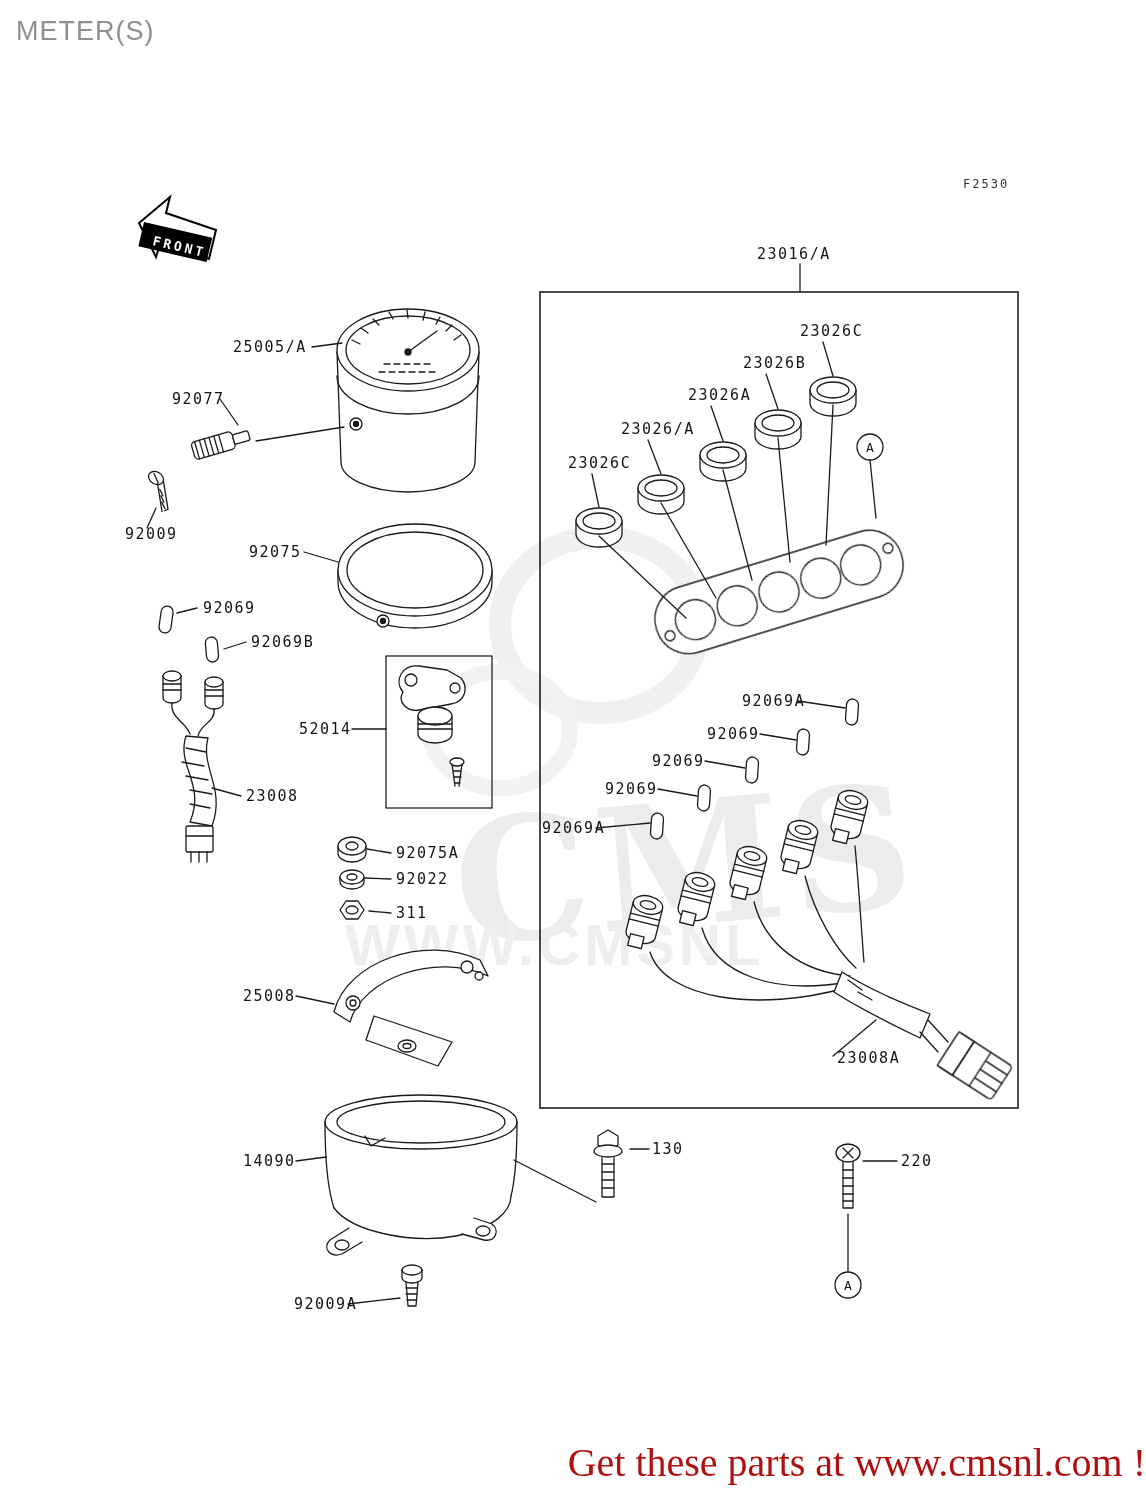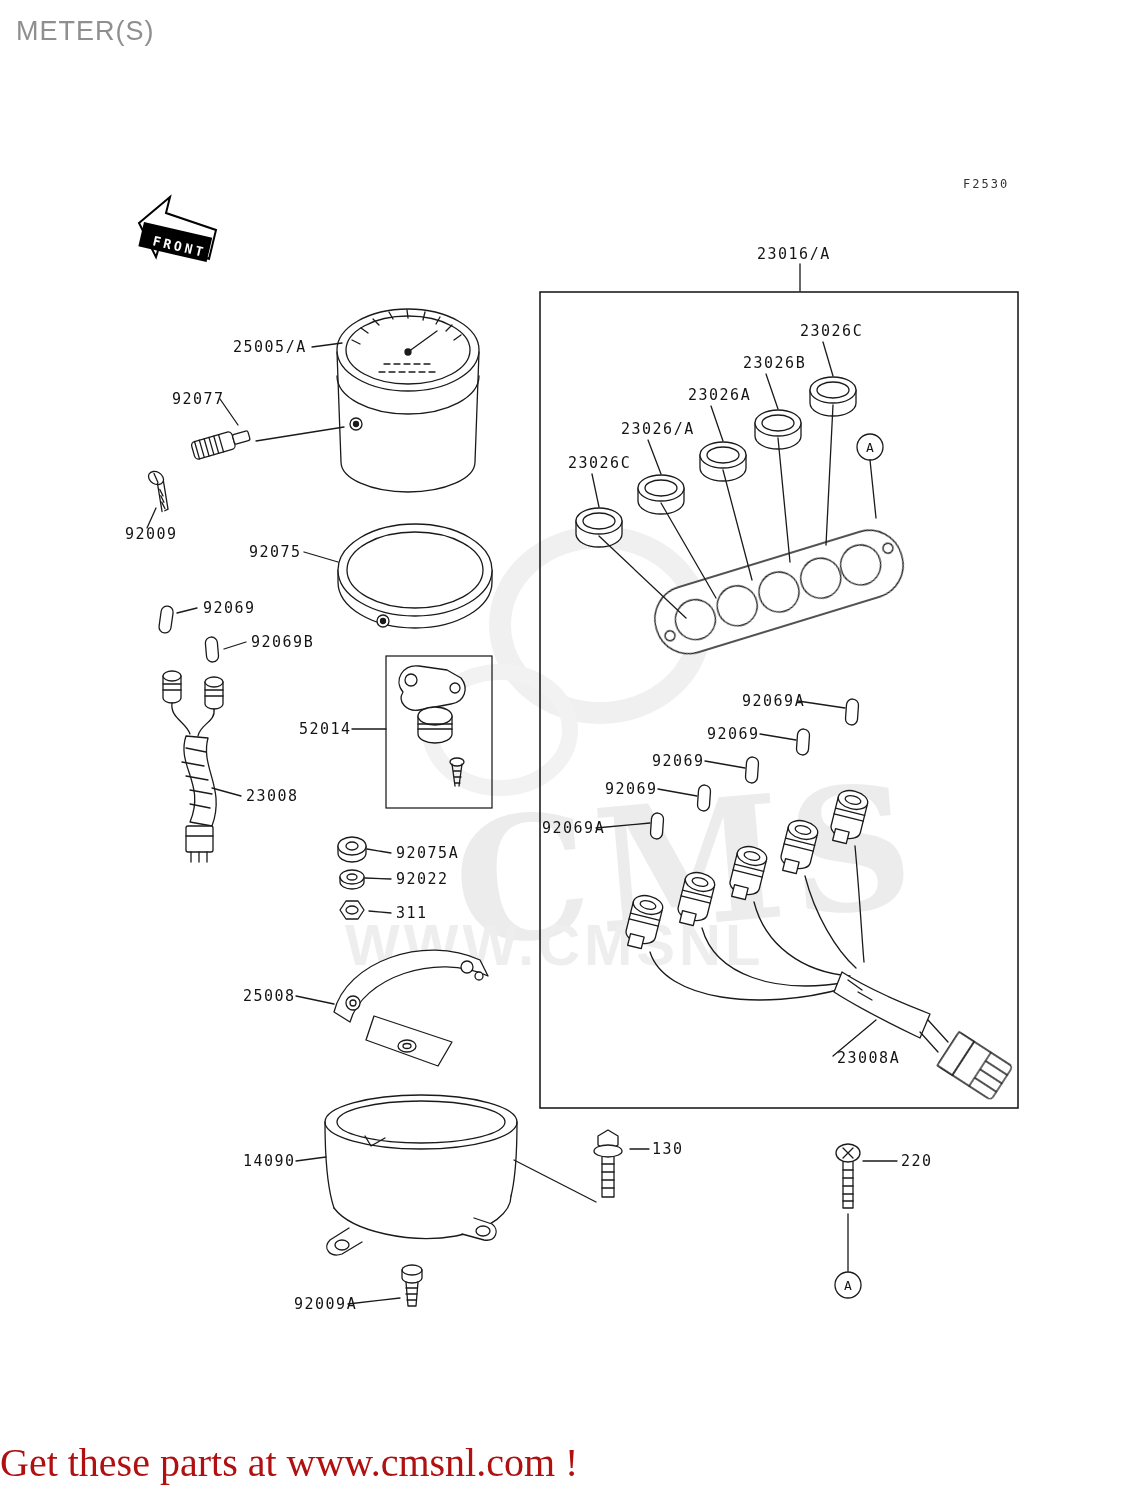--- a/index.html
+++ b/index.html
@@ -9,21 +9,21 @@
     overflow:hidden; font-family:"DejaVu Sans Mono", monospace;
   }
   .page-title {
     position:absolute; top:16px; left:16px;
     font-family:"Liberation Sans", sans-serif;
     font-size:27px; color:#8f8f8f; letter-spacing:1px;
   }
   .fig-svg { position:absolute; top:0; left:0; }
   .footer {
     position:absolute; bottom:14px; left:0; width:100%;
-    text-align:left; font-family:"Liberation Serif", serif;
+    text-align:right; font-family:"Liberation Serif", serif;
     font-size:40px; color:#b01010; cursor:pointer;
   }
   
   .ln  { stroke:#1a1a1a; stroke-width:1.3; fill:none; stroke-linecap:round; stroke-linejoin:round; }
   .fw  { fill:#ffffff; }
   .callout { font-family:"DejaVu Sans Mono", monospace; font-size:15px; letter-spacing:1.5px; fill:#141414; }
   .figcode { font-family:"DejaVu Sans Mono", monospace; font-size:12px; letter-spacing:2px; fill:#333; }
   .refA { font-family:"DejaVu Sans Mono", monospace; font-size:13px; fill:#141414; }
   .front-text { font-family:"DejaVu Sans Mono", monospace; font-size:13px; font-weight:bold; letter-spacing:3px; fill:#ffffff; }
   .wm-big { font-family:"DejaVu Serif", serif; font-size:170px; font-weight:bold; fill:#dcdcdc; letter-spacing:6px; }

